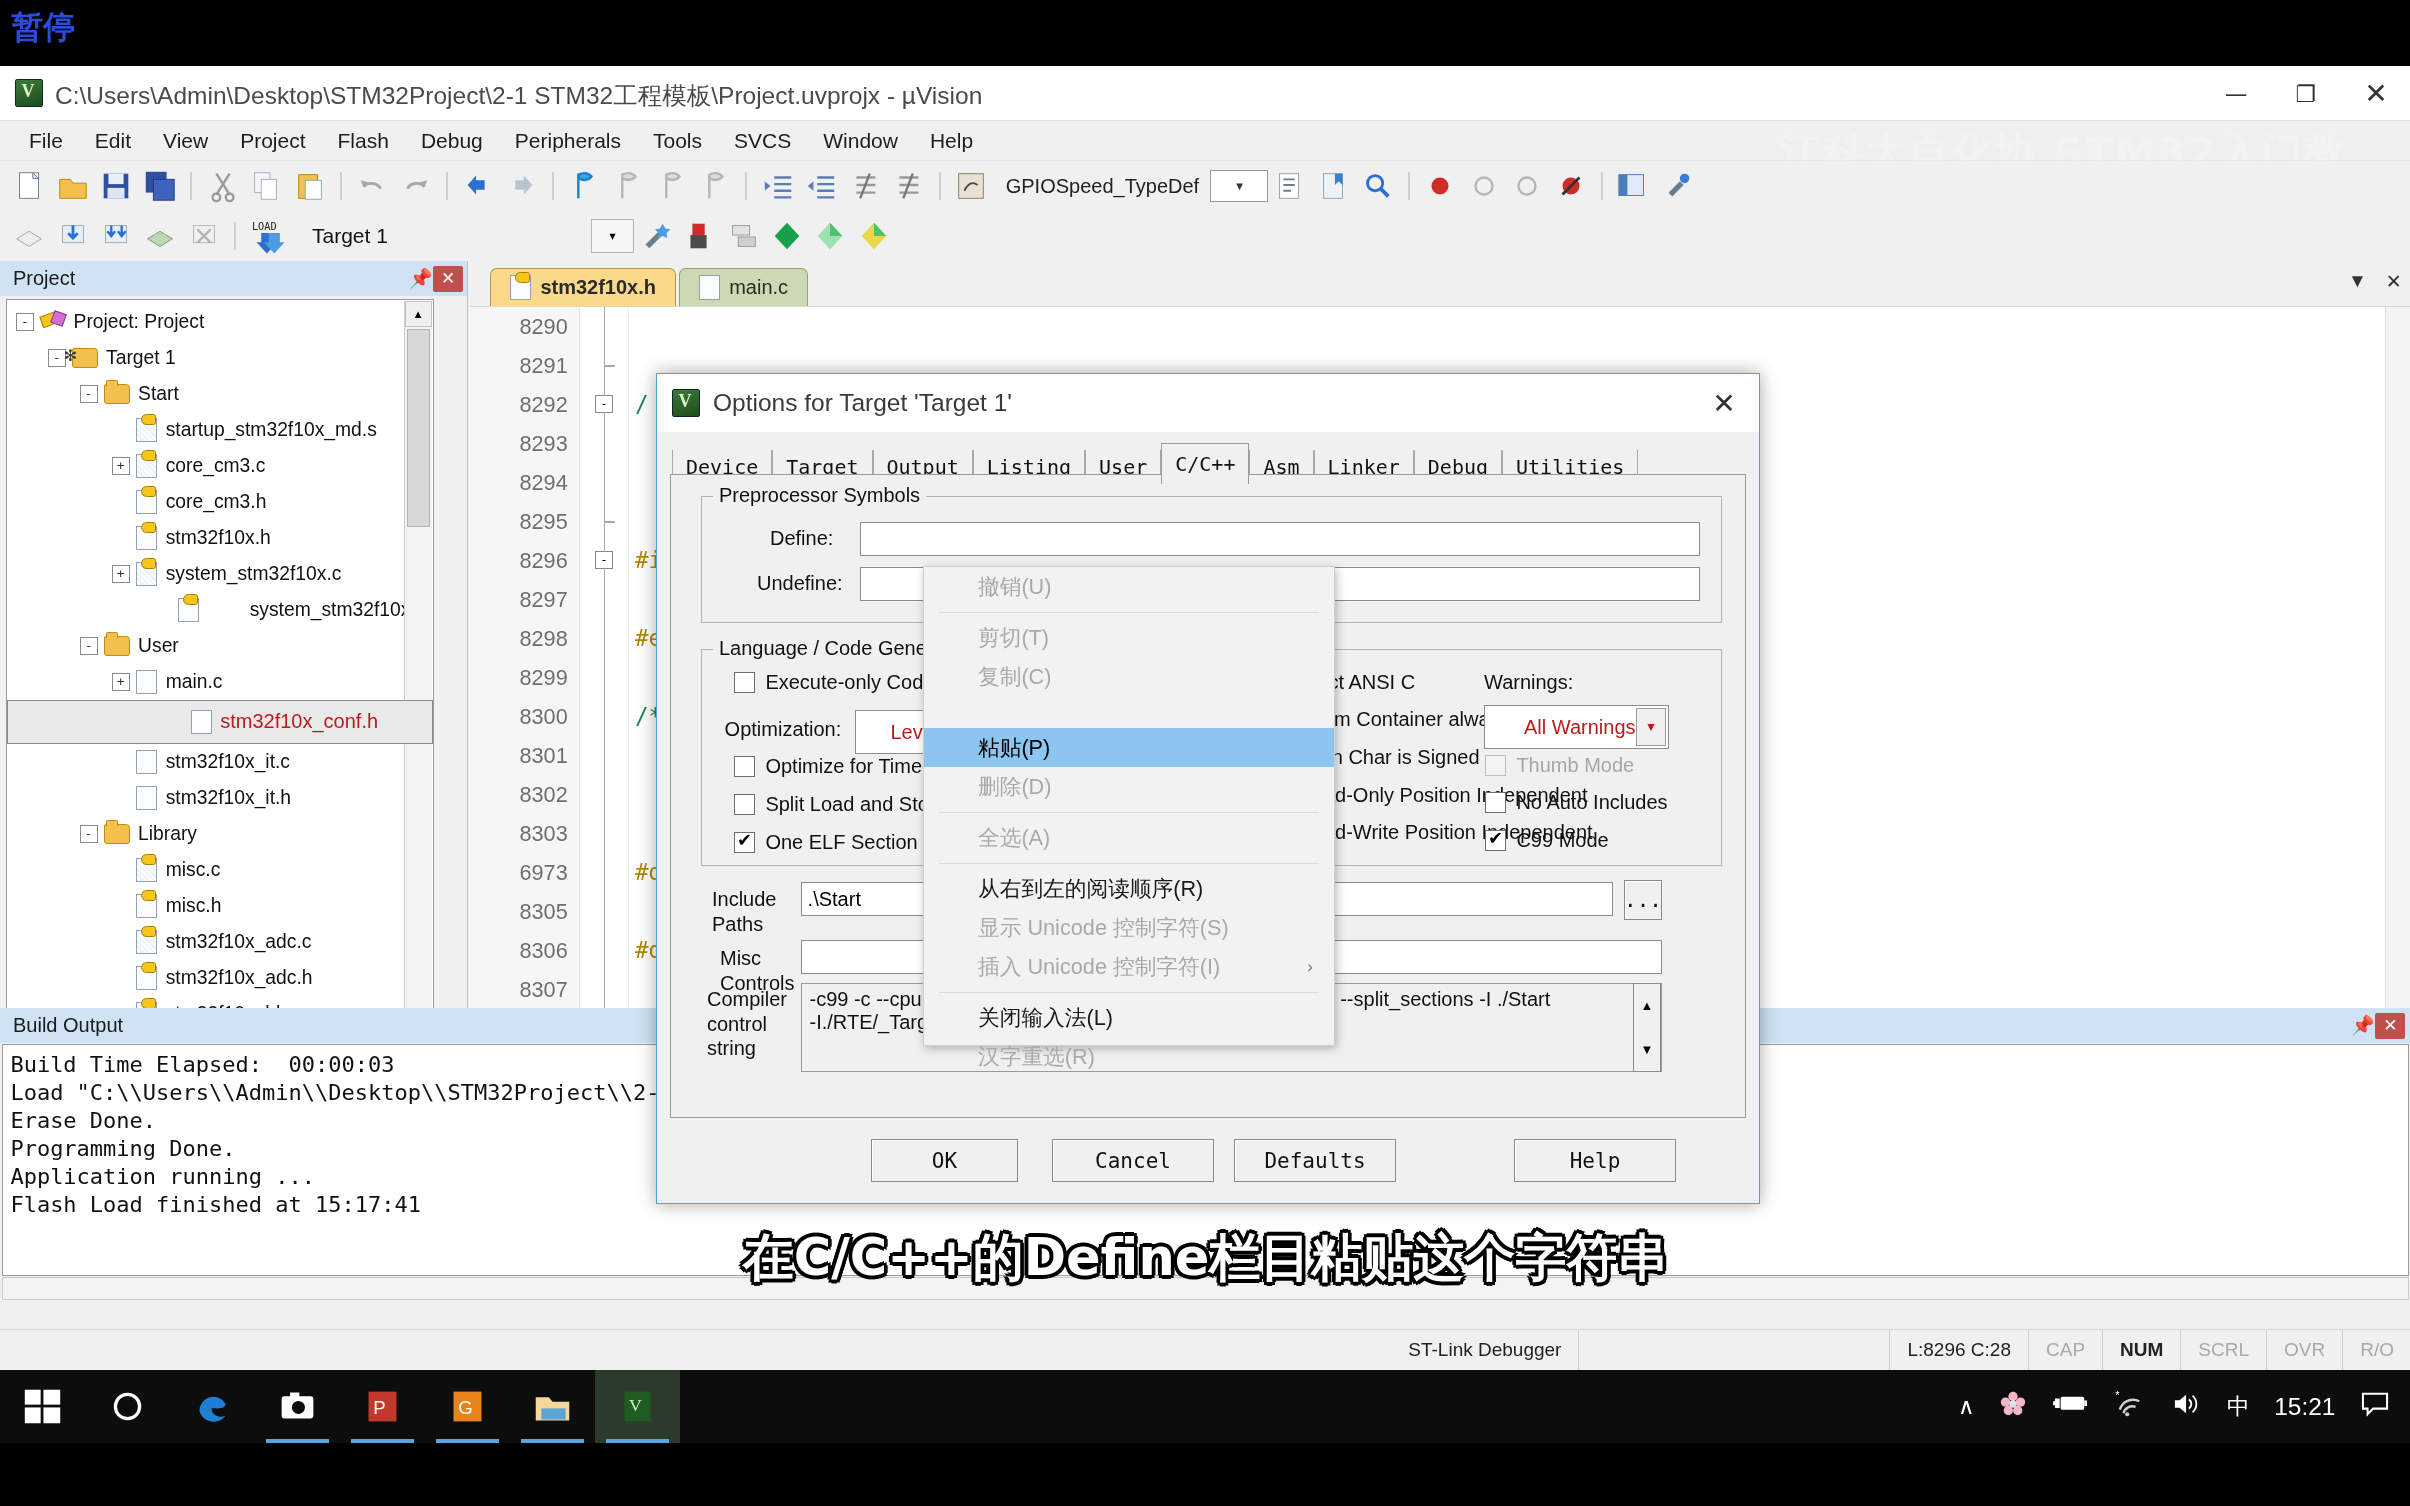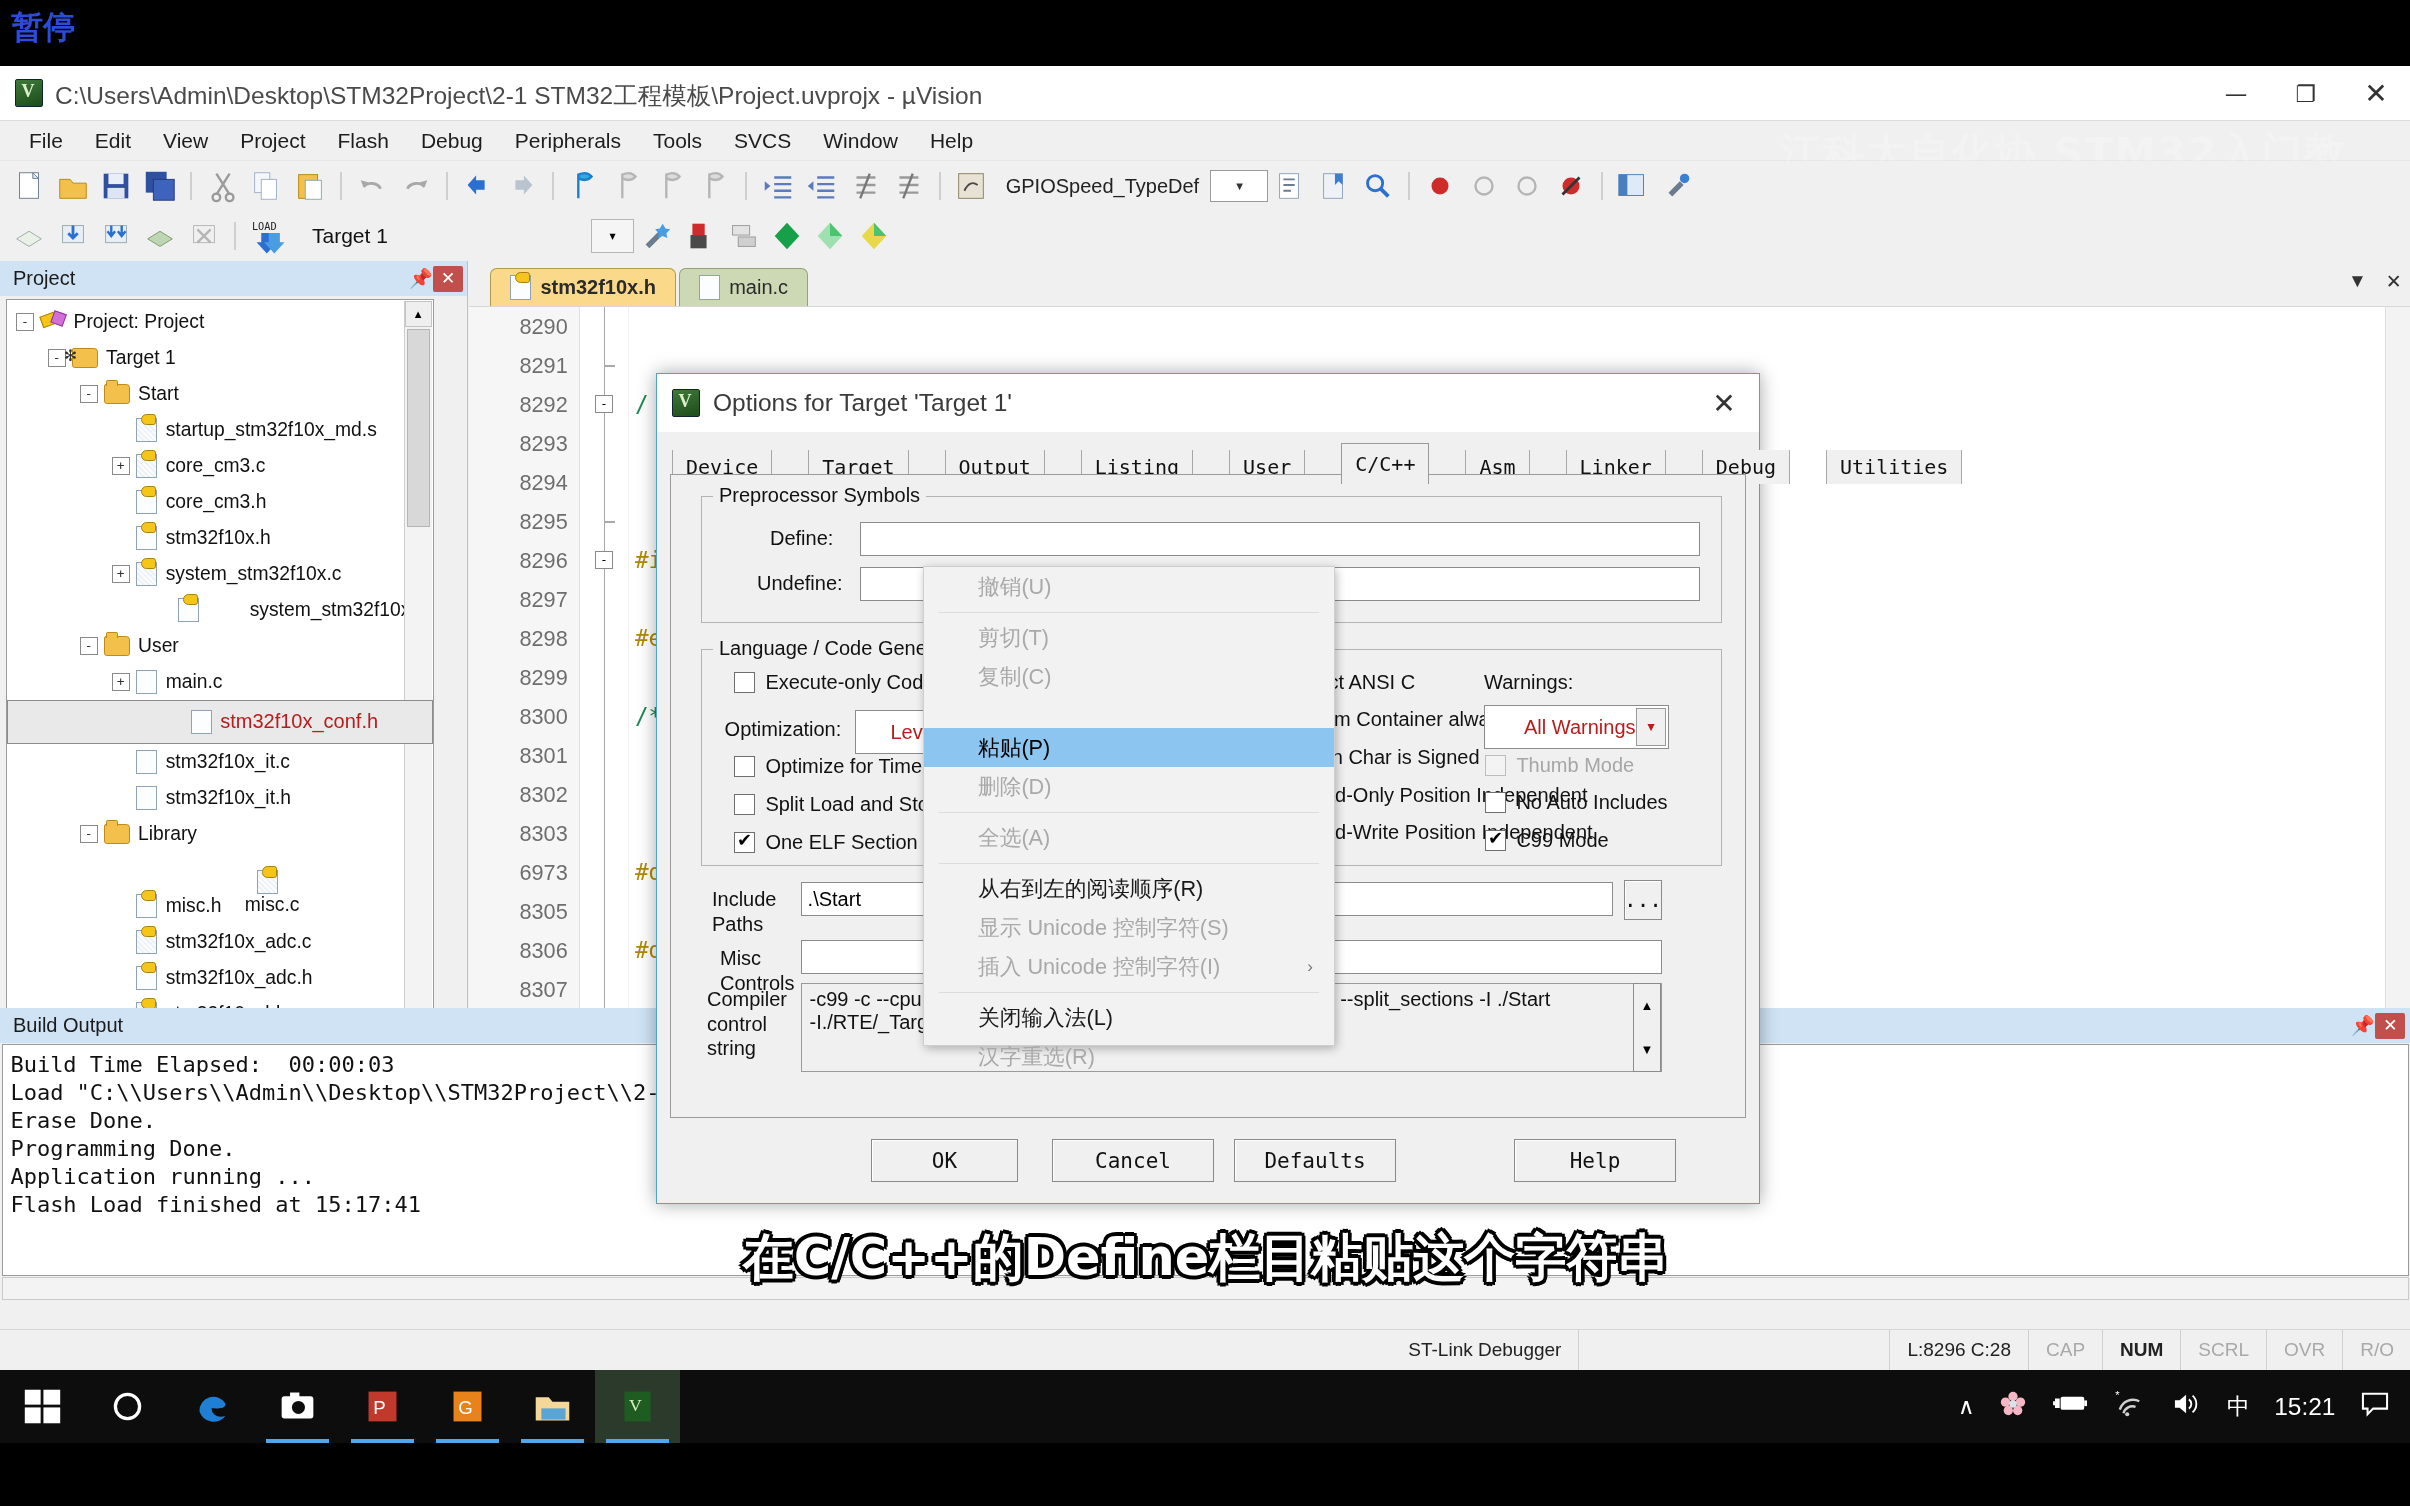--- a/index.html
+++ b/index.html
@@ -194,21 +194,21 @@
          border:1.9px solid #4da3d9; box-shadow:0 0 17px rgba(0,0,0,.35); }
   .dlg-title { height:58px; background:#fff; display:flex; align-items:center; padding-left:15px;
                position:relative; }
   .dlg-ico { width:28px; height:28px; background:linear-gradient(160deg,#3f7a3a,#1d4c1a);
              border:0.9px solid #123; border-radius:1.9px; position:relative; flex:0 0 auto; }
   .dlg-ico:after{content:"V"; position:absolute; left:5.6px; top:0.9px; color:#d9f0c9; font-size:18px;
              font-weight:700; font-family:"Liberation Serif",serif;}
   .dlg-title .t { font-size:24.5px; color:#3a3a3a; margin-left:13px; }
   .dlg-x { position:absolute; right:0; top:0; width:70px; height:58px; display:flex;
            align-items:center; justify-content:center; font-size:28px; color:#333; }
-  .dlg-tabs { height:52px; display:flex; align-items:flex-end; padding-left:15px; background:#f0f0f0;gap:36px; }
+  .dlg-tabs { height:52px; display:flex; align-items:flex-end; padding-left:15px; background:#f0f0f0; }
   .dtab { height:34px; padding:0 13px; display:flex; align-items:center; font-size:20px;
           font-family:"DejaVu Sans Mono", monospace; color:#111; background:#f0f0f0;
           border-left:0.9px solid #a8a8a8; border-right:0.9px solid #a8a8a8; }
   .dtab.active { height:41px; background:#f0f0f0; border:0.9px solid #9a9a9a; border-bottom:none;
                  position:relative; z-index:3; }
   .dlg-page { position:absolute; left:13px; top:100px; right:13px; bottom:85px;
               border:0.9px solid #9a9a9a; background:#f0f0f0; }
   .grp { position:absolute; border:0.9px solid #b3b3b3; }
   .grp > .lg { position:absolute; left:11.3px; top:-13px; background:#f0f0f0; padding:0 5.6px;
                font-size:20px; color:#111; white-space:nowrap; }
@@ -554,21 +554,21 @@
             <div class="node" style="padding-left: 105px;">
               <span class="expander blank"></span>
               <span class="fileico"></span>
               <span>stm32f10x_it.h</span>
             </div>
             <div class="node" style="padding-left: 73px;">
               <span class="expander">-</span>
               <span class="folder"></span>
               <span>Library</span>
             </div>
-            <div class="node" style="padding-left: 105px; flex-direction: column;">
+            <div class="node" style="padding-left: 105px;">
               <span class="expander blank"></span>
               <span class="fileico key dot"></span>
               <span>misc.c</span>
             </div>
             <div class="node" style="padding-left: 105px;">
               <span class="expander blank"></span>
               <span class="fileico key"></span>
               <span>misc.h</span>
             </div>
             <div class="node" style="padding-left: 105px;">

